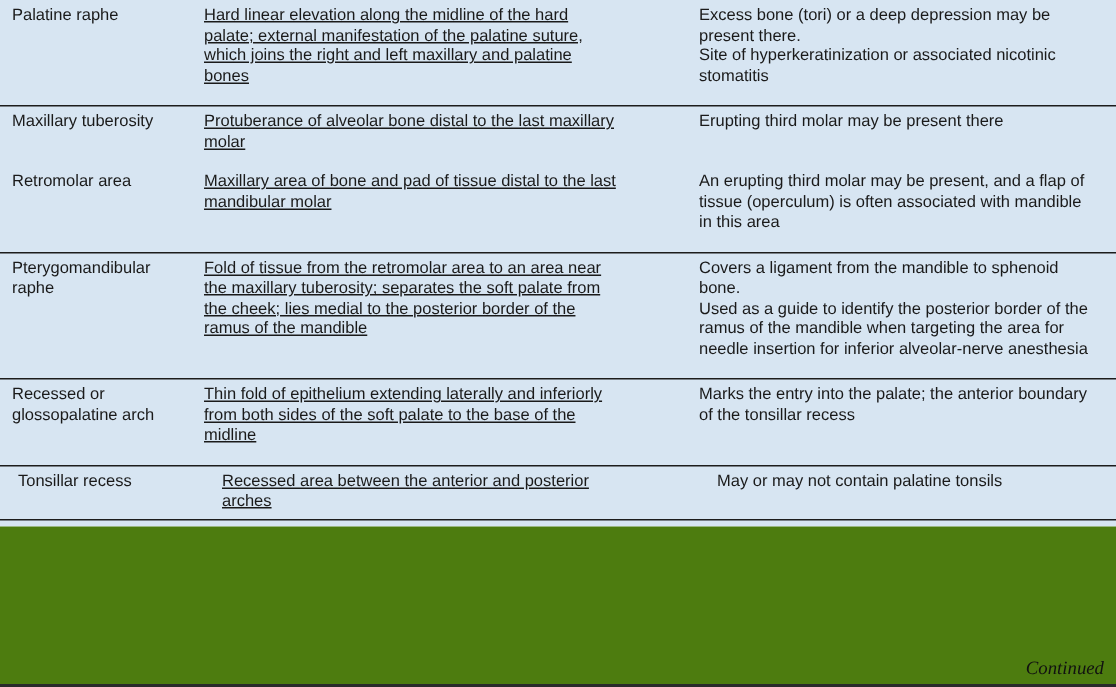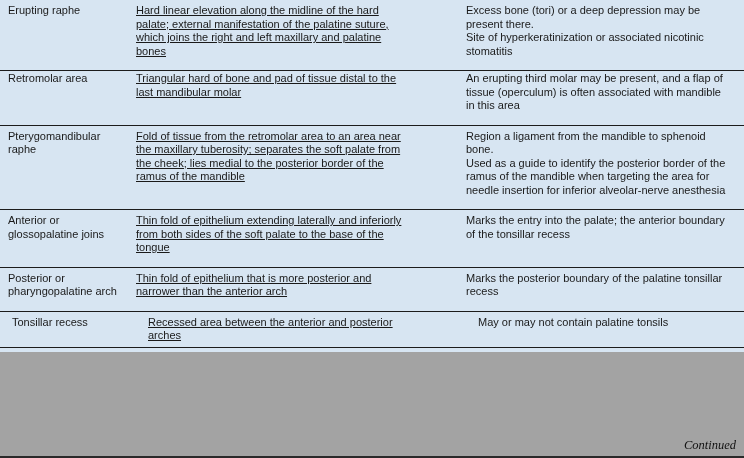--- a/index.html
+++ b/index.html
@@ -28,21 +28,21 @@
   tr.row-retro td{padding-top:1px;margin-top:40px;}
   tr.row-pterygo td{padding-bottom:12px;}
   tr.row-recess td{padding-bottom:4px;padding-left:12px;}
   td.section-heading{
     padding:3px 0 0 8px;font-weight:bold;color:var(--heading_navy,#173870);
   }
   .fig-ref{color:var(--figure_link,#2f42ae);font-weight:bold;cursor:pointer;}
   .clin p{margin:0;}
   .footer{
     flex:1;display:flex;align-items:flex-end;justify-content:flex-end;
-    background:#a3a3a3;border-bottom:2px solid #2a2a2a;
+    background:#4d7c0f;border-bottom:2px solid #2a2a2a;
   }
   .continued{
     font-family:"Liberation Serif","DejaVu Serif",serif;
     font-style:italic;font-size:12.5px;color:#111;
     padding:0 8px 3px 0;
   }
 </style>
 </head>
 <body>
 
@@ -50,62 +50,62 @@
   <div class="table-bg">
     <table class="ref-table">
       <colgroup>
           <col class="c-term">
           <col class="c-desc">
           <col class="c-clin">
         </colgroup>
       <tbody>
 
         <tr class="ruled">
-          <td class="term">Erupting raphe</td>
+          <td class="term">Palatine raphe</td>
           <td class="desc">Hard linear elevation along the midline of the hard palate; external manifestation of the palatine suture, which joins the right and left maxillary and palatine bones</td>
           <td class="clin">
             <p>Excess bone (tori) or a deep depression may be present there.</p>
             <p>Site of hyperkeratinization or associated nicotinic stomatitis</p>
           </td>
         </tr>
 
+        <tr>
+          <td class="term">Maxillary tuberosity</td>
+          <td class="desc">Protuberance of alveolar bone distal to the last maxillary molar</td>
+          <td class="clin">
+            <p>Erupting third molar may be present there</p>
+          </td>
+        </tr>
 
 
         <tr class="ruled row-retro">
           <td class="term">Retromolar area</td>
-          <td class="desc">Triangular hard of bone and pad of tissue distal to the last mandibular molar</td>
+          <td class="desc">Maxillary area of bone and pad of tissue distal to the last mandibular molar</td>
           <td class="clin">
             <p>An erupting third molar may be present, and a flap of tissue (operculum) is often associated with mandible in this area</p>
           </td>
         </tr>
 
         <tr class="ruled row-pterygo">
           <td class="term">Pterygomandibular raphe</td>
           <td class="desc">Fold of tissue from the retromolar area to an area near the maxillary tuberosity; separates the soft palate from the cheek; lies medial to the posterior border of the ramus of the mandible</td>
           <td class="clin">
-            <p>Region a ligament from the mandible to sphenoid bone.</p>
+            <p>Covers a ligament from the mandible to sphenoid bone.</p>
             <p>Used as a guide to identify the posterior border of the ramus of the mandible when targeting the area for needle insertion for inferior alveolar-nerve anesthesia</p>
           </td>
         </tr>
 
         <tr class="ruled">
-          <td class="term">Anterior or glossopalatine joins</td>
-          <td class="desc">Thin fold of epithelium extending laterally and inferiorly from both sides of the soft palate to the base of the tongue</td>
+          <td class="term">Recessed or glossopalatine arch</td>
+          <td class="desc">Thin fold of epithelium extending laterally and inferiorly from both sides of the soft palate to the base of the midline</td>
           <td class="clin">
             <p>Marks the entry into the palate; the anterior boundary of the tonsillar recess</p>
           </td>
         </tr>
 
-        <tr class="ruled">
-          <td class="term">Posterior or pharyngopalatine arch</td>
-          <td class="desc">Thin fold of epithelium that is more posterior and narrower than the anterior arch</td>
-          <td class="clin">
-            <p>Marks the posterior boundary of the palatine tonsillar recess</p>
-          </td>
-        </tr>
 
         <tr class="ruled row-recess">
           <td class="term">Tonsillar recess</td>
           <td class="desc">Recessed area between the anterior and posterior arches</td>
           <td class="clin">
             <p>May or may not contain palatine tonsils</p>
           </td>
         </tr>
 
       </tbody>

